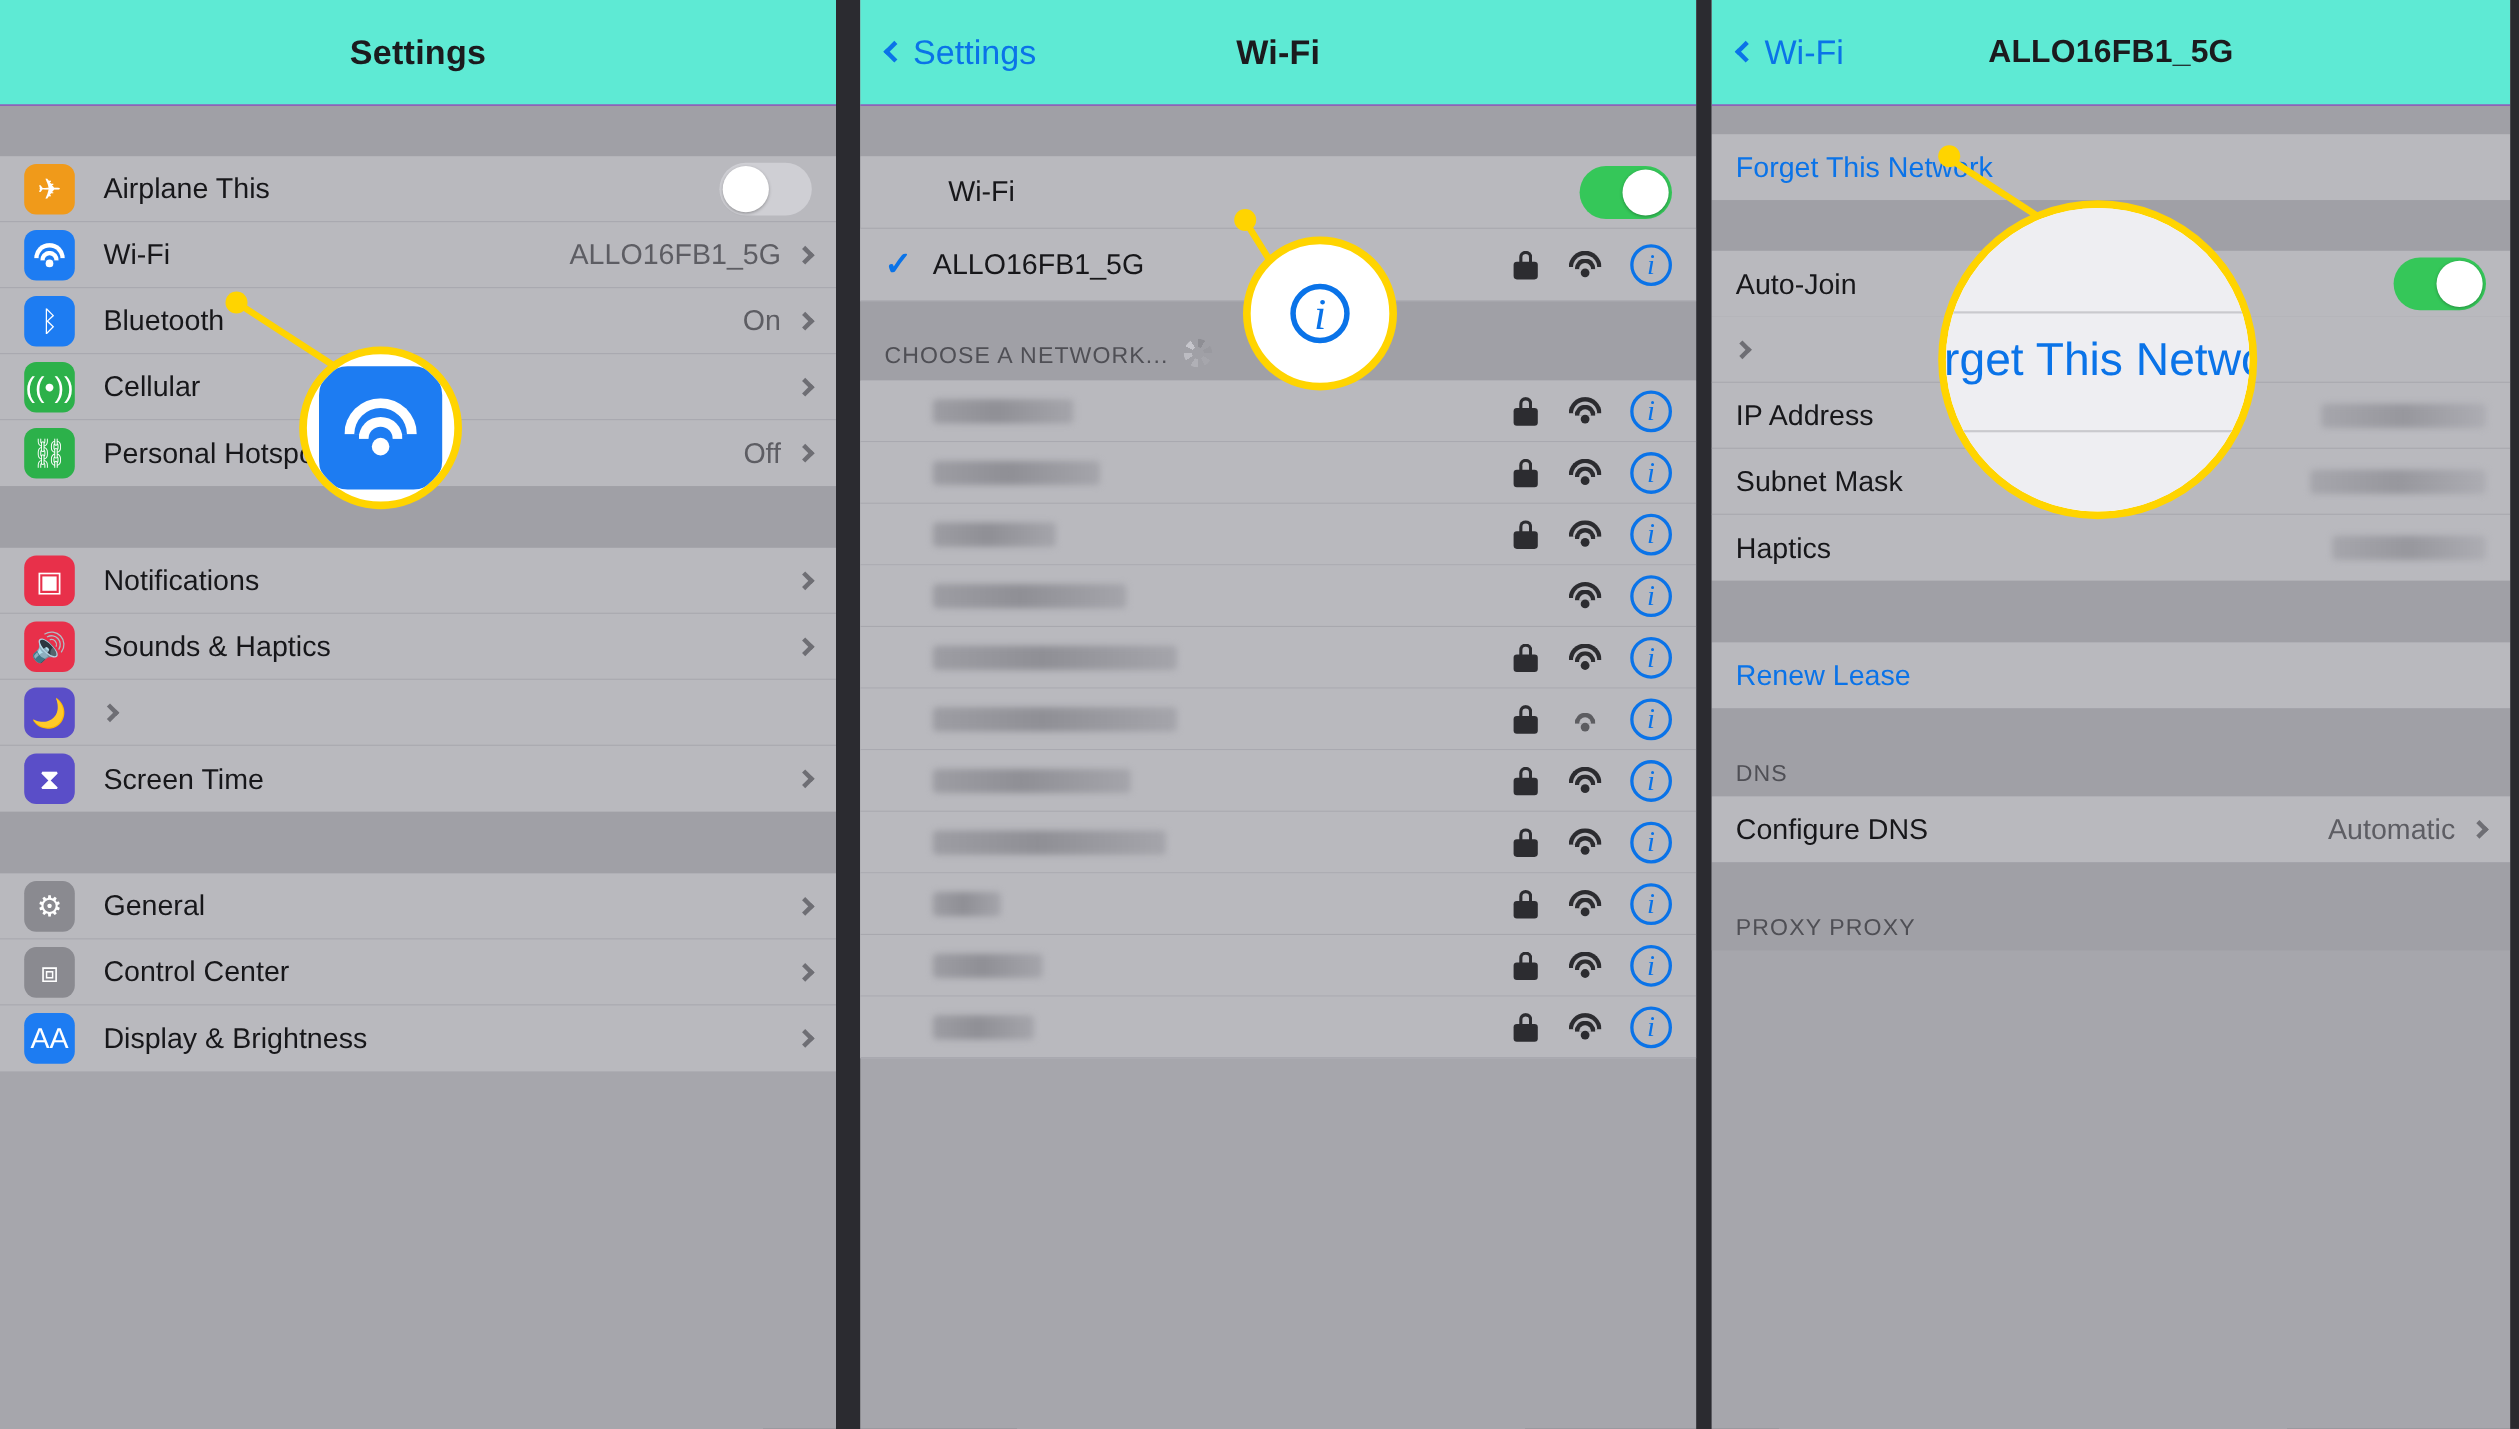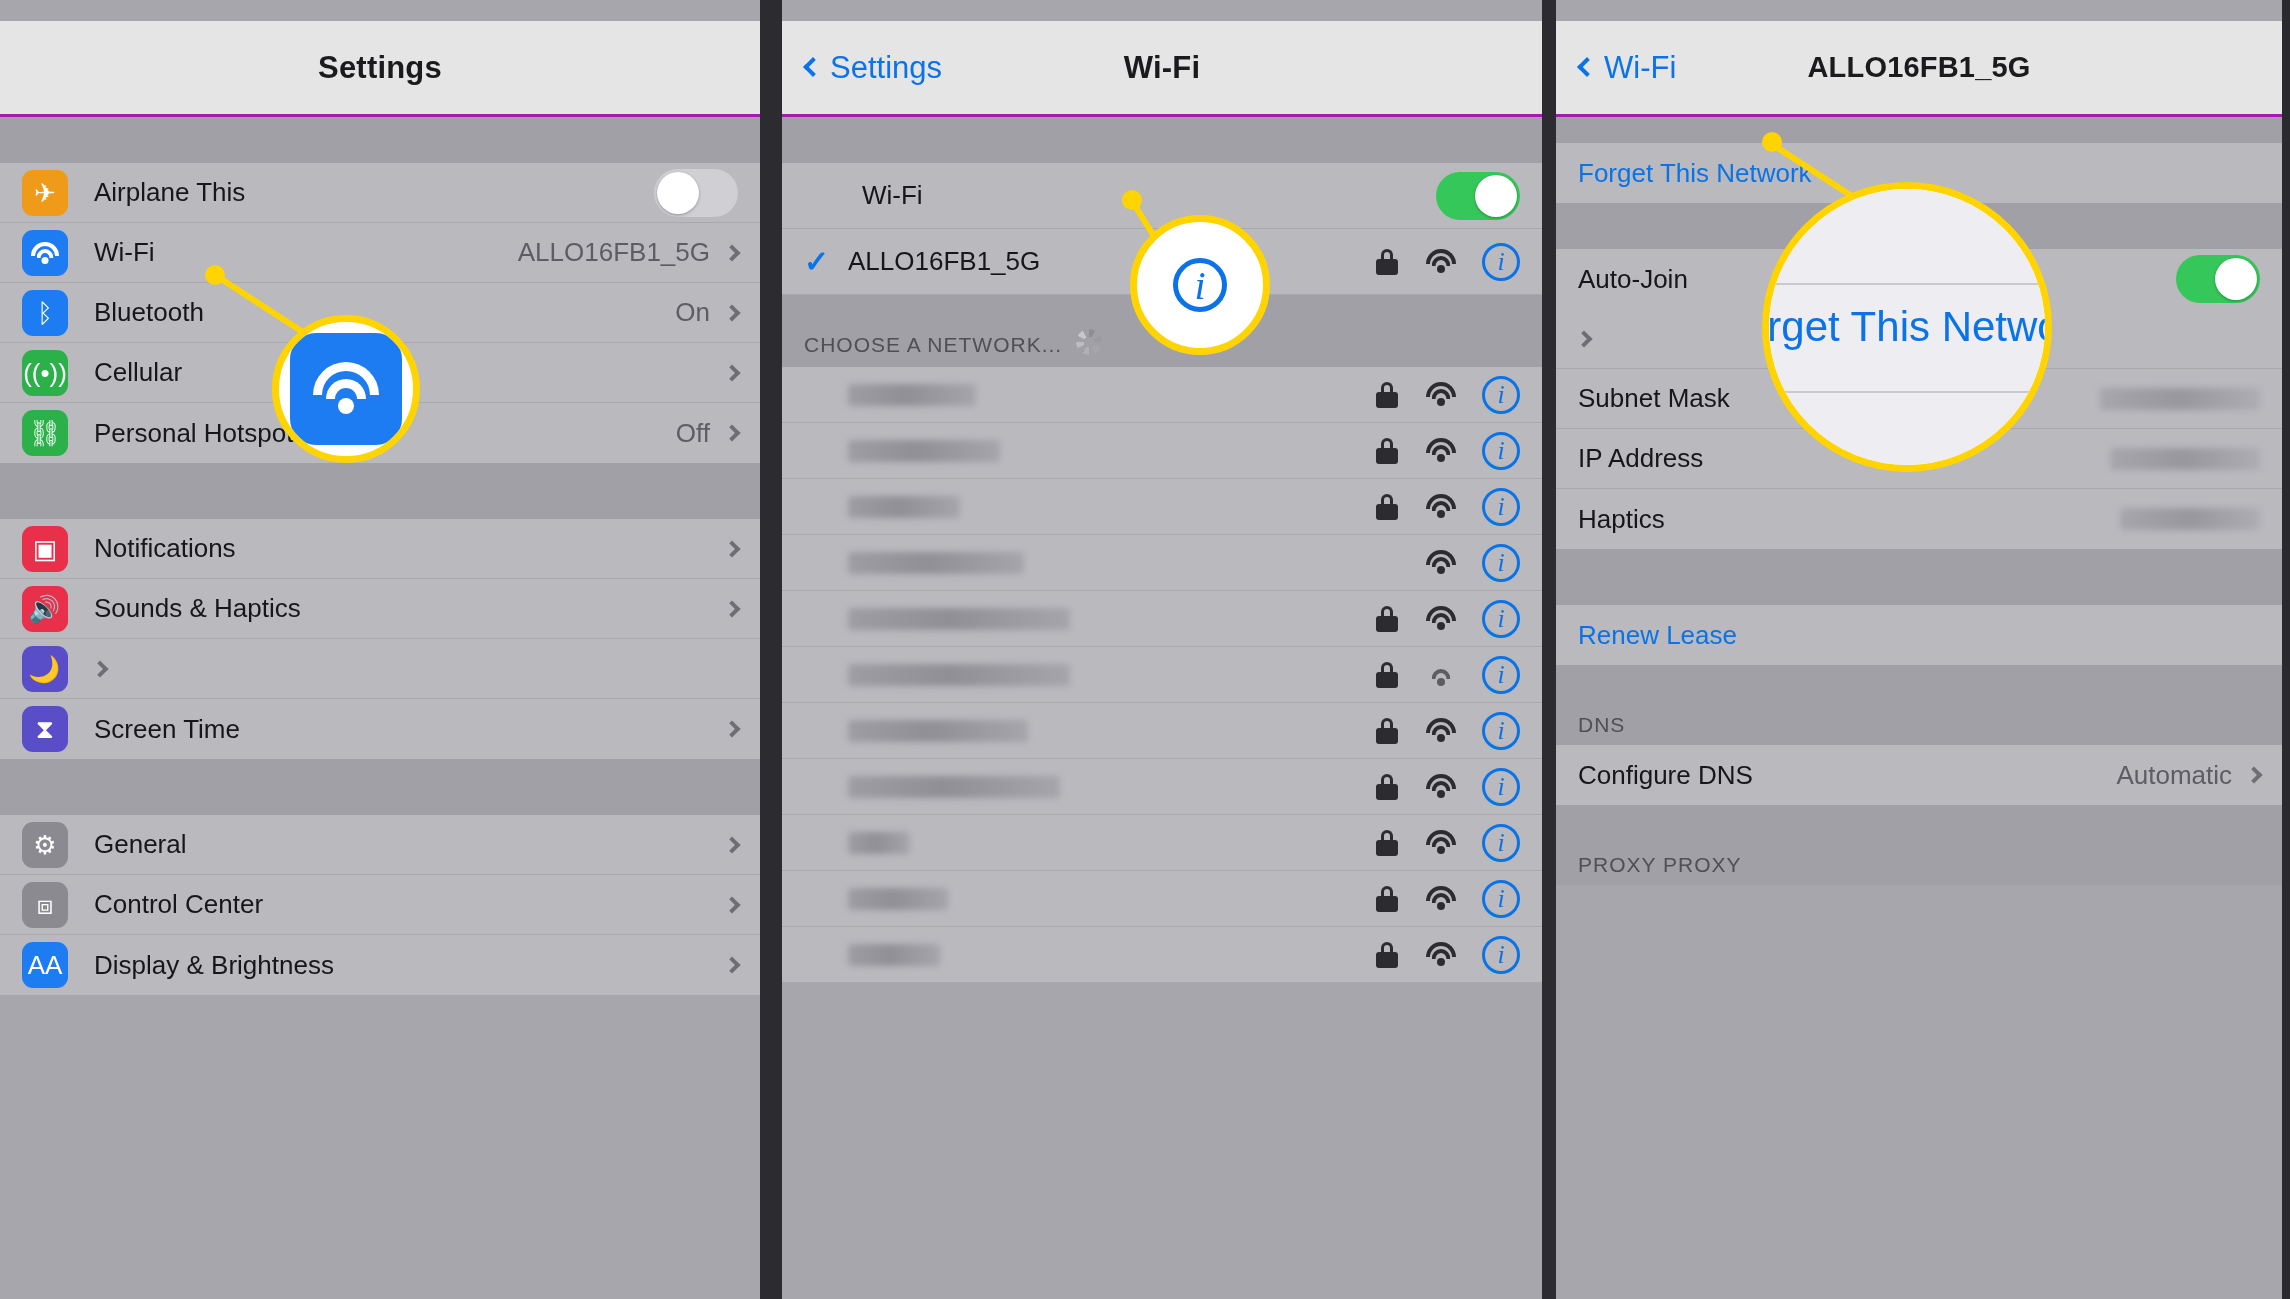--- a/index.html
+++ b/index.html
@@ -23,26 +23,25 @@
     overflow: hidden;
   }
   .panel-1 { width: 760px; }
   .gap { width: 22px; background: #2b2b30; height: 1299px; }
   .panel-2 { width: 760px; }
   .panel-3 { width: 726px; }
 
   .navbar {
     position: relative;
     height: 96px;
-    background: #e5e5e5;
+    background: #5eead4;
     display: flex;
     align-items: center;
     justify-content: center;
-    border-bottom: 3px solid #a21caf;
-    margin-top: 21px;
+    border-bottom: 1px solid #a21caf;
   }
   .navbar .title {
     font-size: 31px;
     font-weight: bold;
     color: #1b1b1e;
     letter-spacing: .2px;
   }
   .nav-back {
     position: absolute;
     left: 24px;
@@ -713,26 +712,26 @@
           </div>
       </div>
     </div>
 
 
     <div class="list">
       <div class="row">
         <span class="chev"></span>
       </div>
       <div class="row">
+        <div class="label">IP Address</div>
+        <div class="blurval" style="width:150px"></div>
+      </div>
+      <div class="row">
         <div class="label">Subnet Mask</div>
         <div class="blurval" style="width:160px"></div>
-      </div>
-      <div class="row">
-        <div class="label">IP Address</div>
-        <div class="blurval" style="width:150px"></div>
       </div>
       <div class="row">
         <div class="label">Haptics</div>
         <div class="blurval" style="width:140px"></div>
       </div>
     </div>
 
     <div class="spacer-md"></div>
 
     <div class="list">

